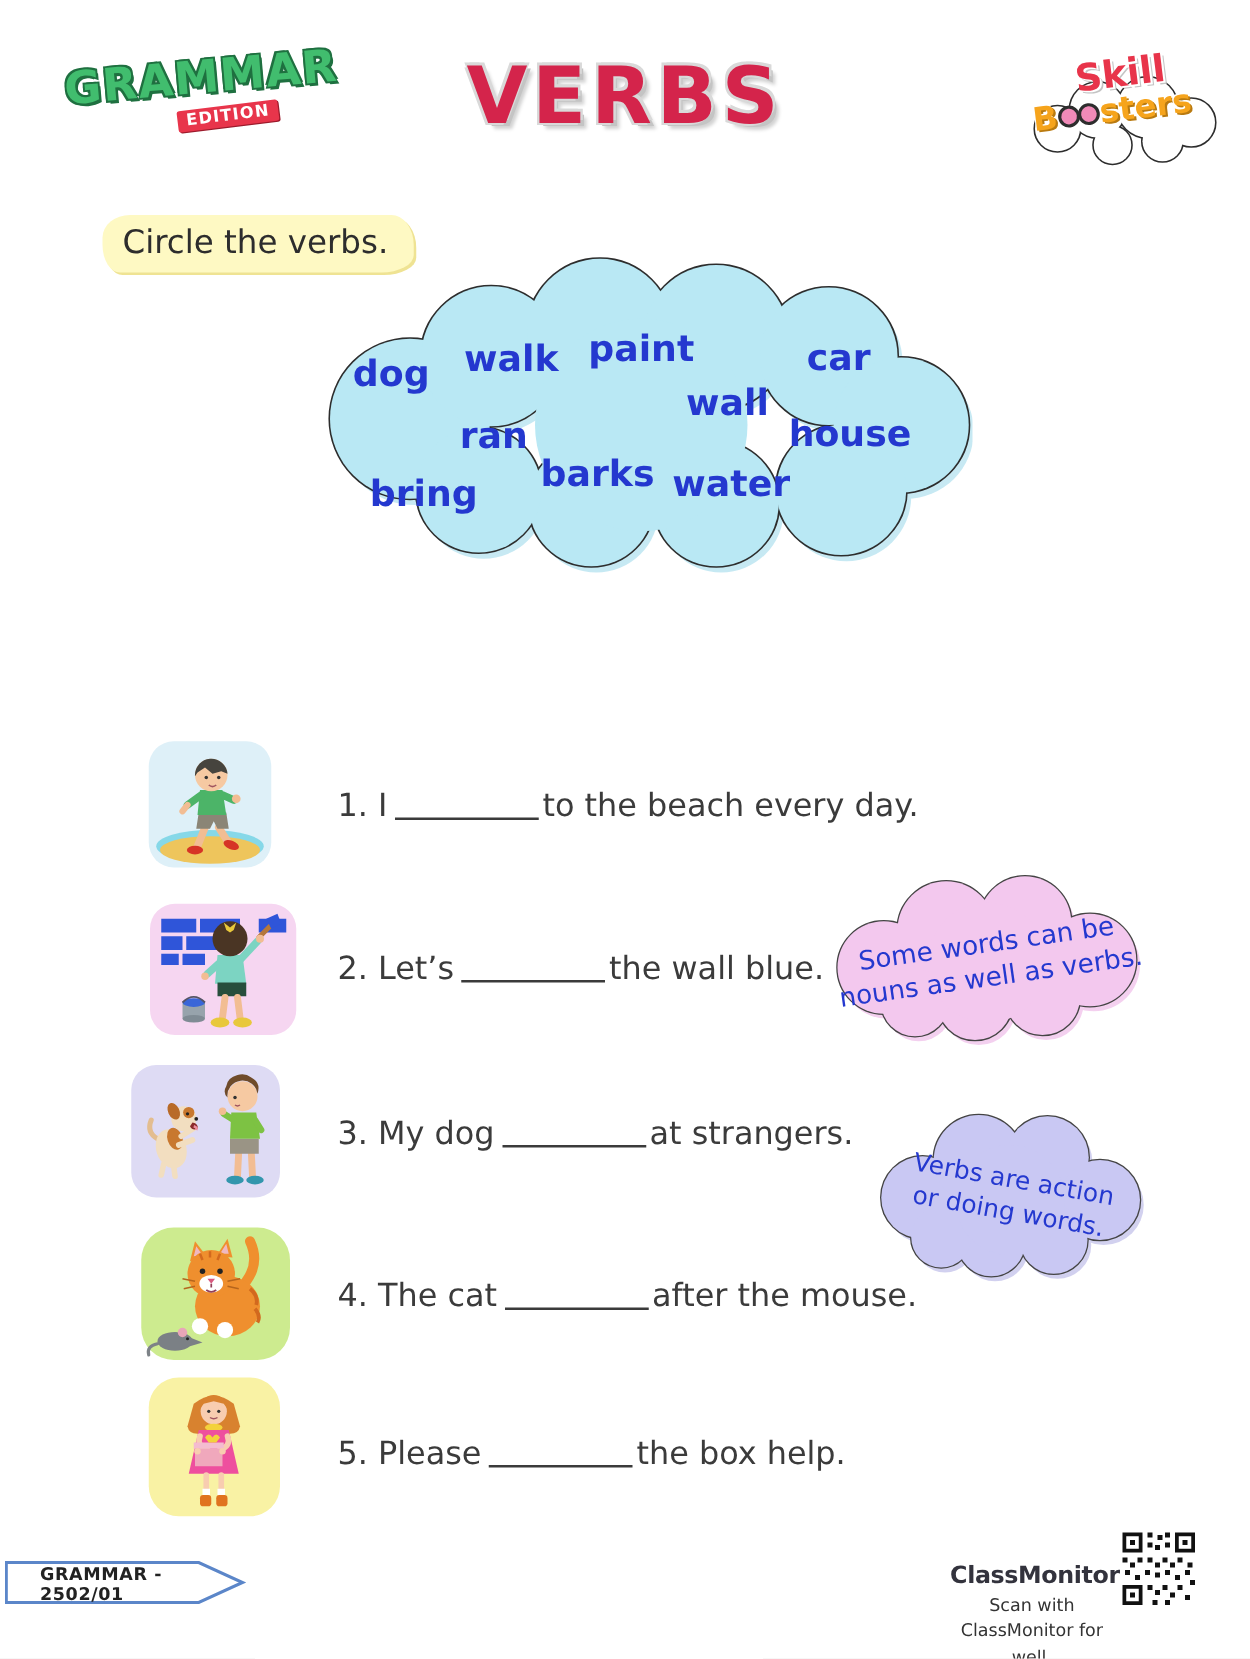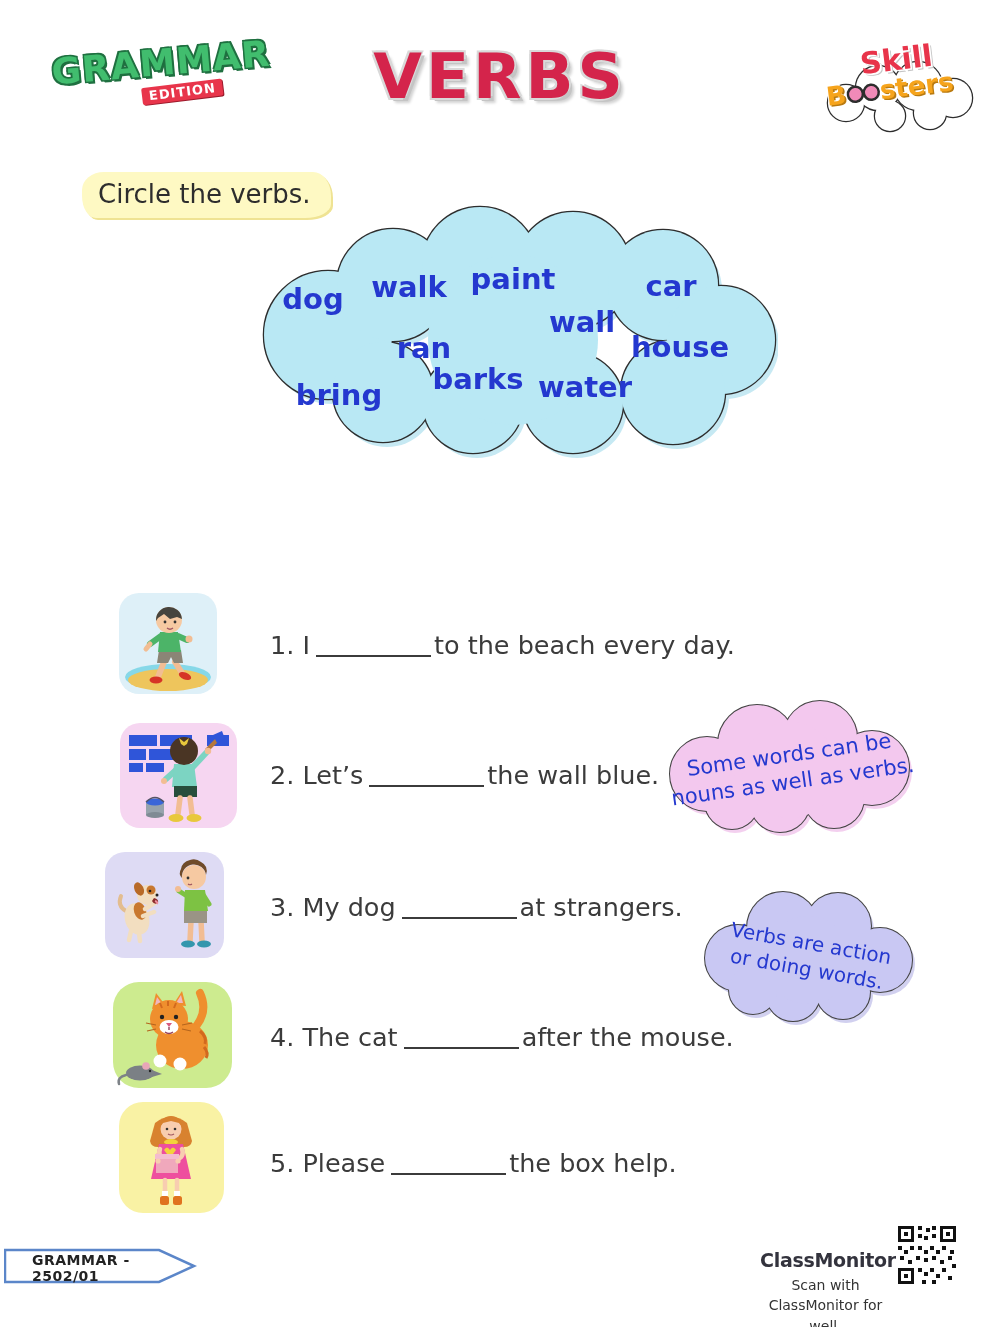--- a/index.html
+++ b/index.html
@@ -55,21 +55,21 @@
 
   
   .word-cloud { position:absolute; left:243px; top:200px; width:535px; height:268px; }
   .word-cloud svg { position:absolute; left:0; top:0; width:100%; height:100%; }
   .cloud-word {
     position:absolute; transform:translate(-50%,-50%);
     font-size:29px; font-weight:bold; color:#2438cf; white-space:nowrap;
   }
   .w0{left:70px;  top:99px;}  .w1{left:166px; top:87px;}
   .w2{left:270px; top:79px;}  .w3{left:428px; top:86px;}
-  .w4{left:339px; top:122px;} .w5{left:152px; top:148px;margin-left:29px;}
+  .w4{left:339px; top:122px;} .w5{left:152px; top:148px;}
   .w6{left:437px; top:147px;} .w7{left:235px; top:179px;}
   .w8{left:342px; top:187px;} .w9{left:96px;  top:195px;}
 
   
   .pic { position:absolute; }
   .pic svg { width:100%; height:100%; }
   .sentence {
     position:absolute; left:270px; font-size:25.5px; color:#3b3b3b; white-space:nowrap;
   }
   .blank {

